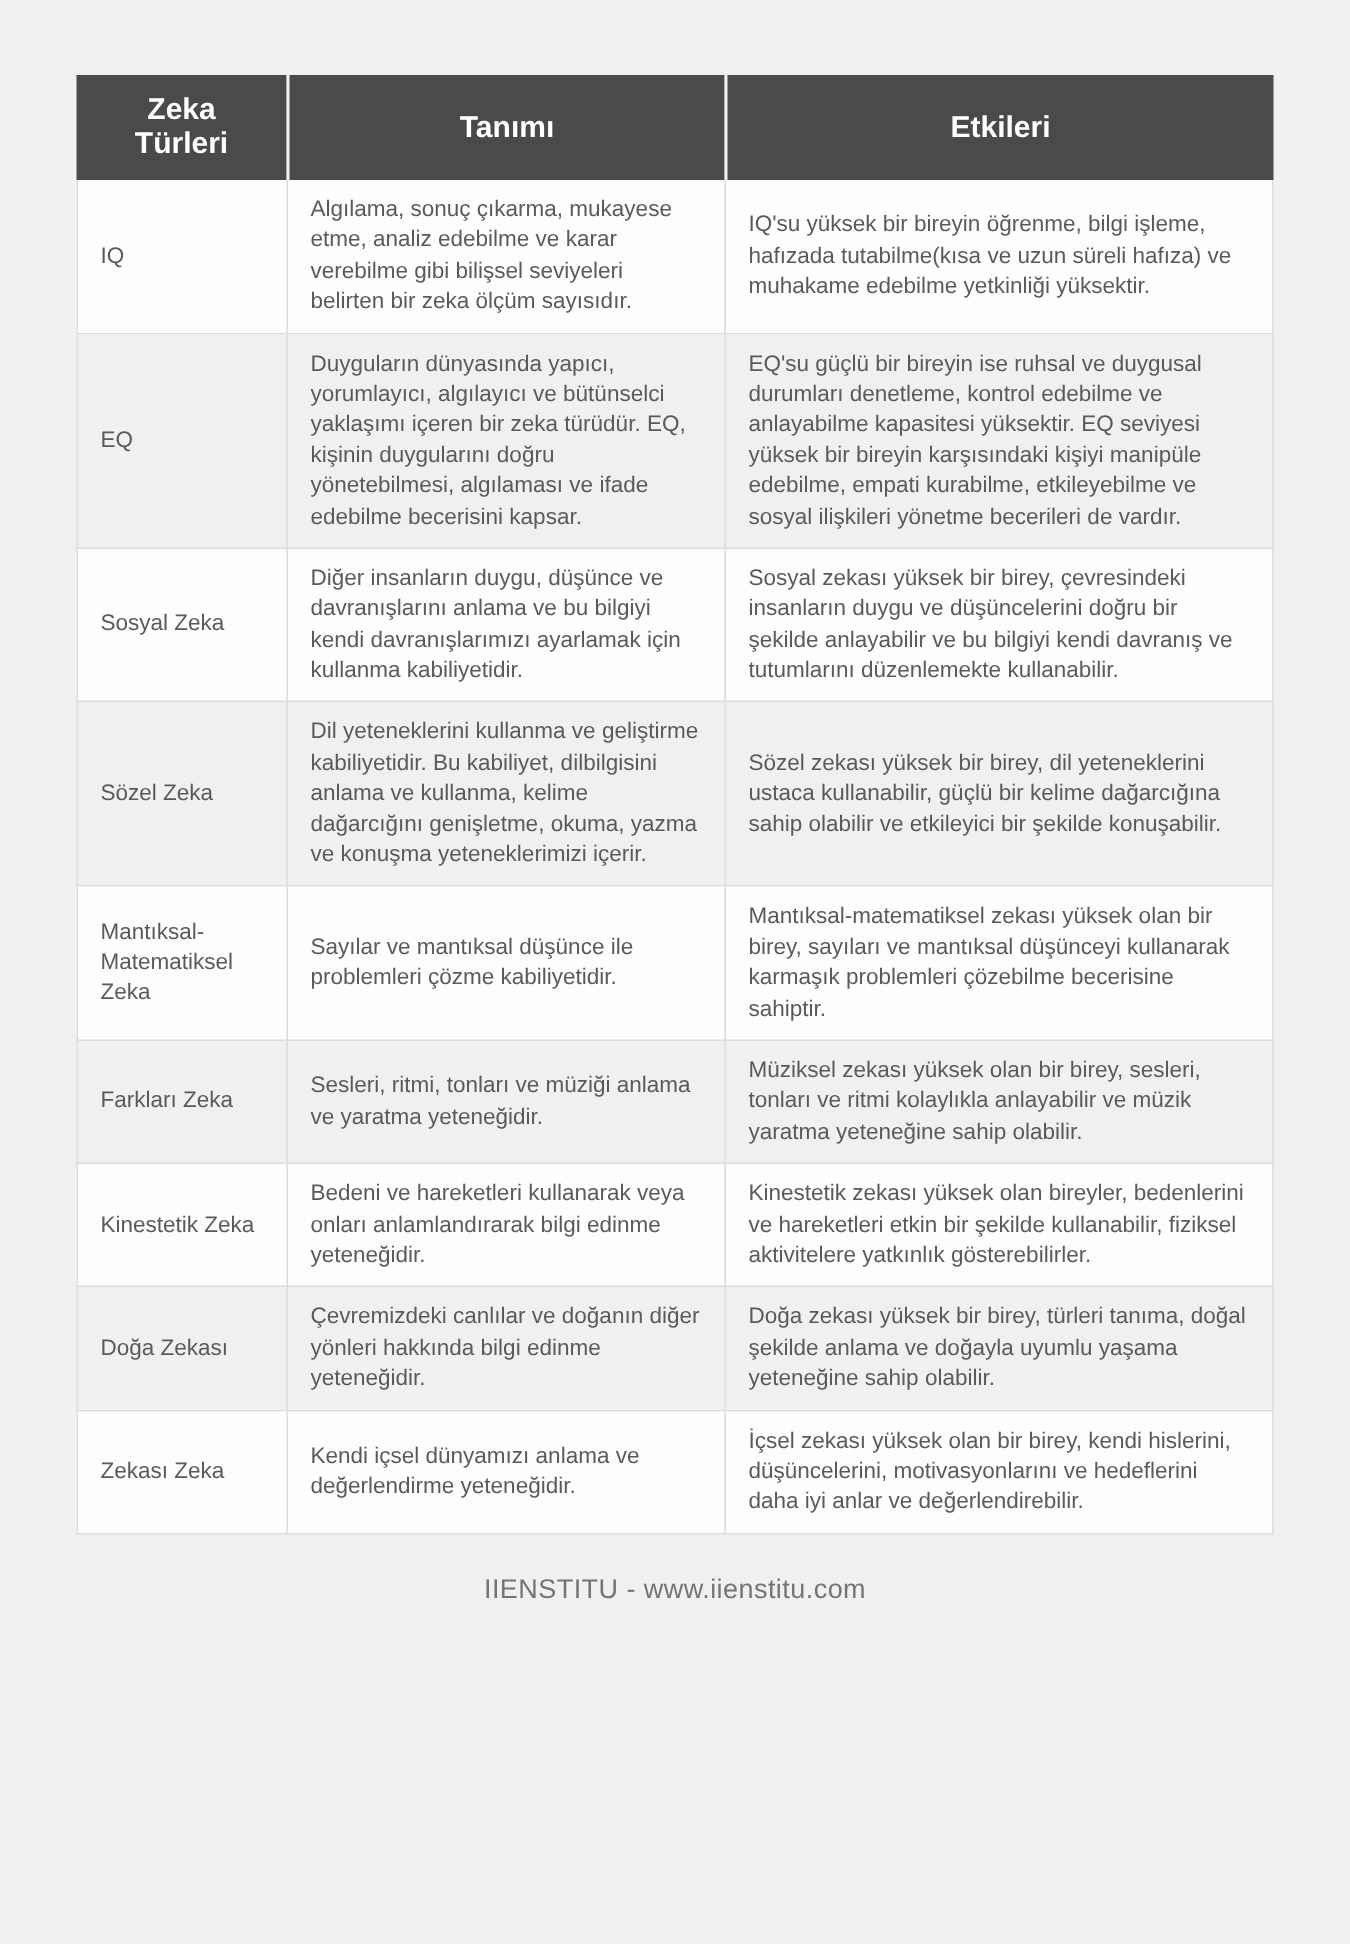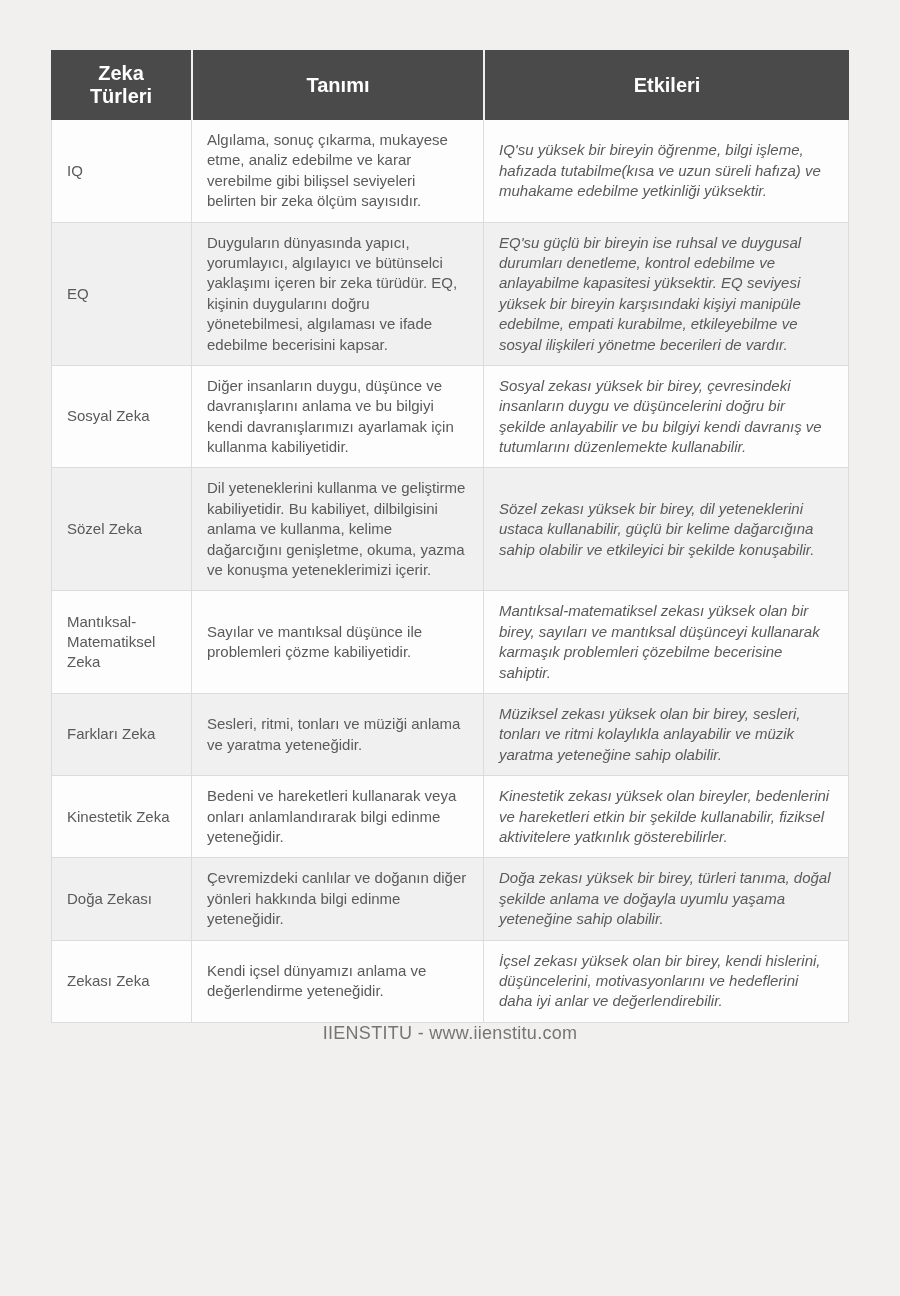--- a/index.html
+++ b/index.html
@@ -54,26 +54,27 @@
   table.iq-table td{
     font-size:15px;
     line-height:1.36;
     color:var(--body-text);
     padding:10px 15px;
     border-left:1px solid var(--border);
     border-bottom:1px solid var(--border);
     vertical-align:middle;
     background:var(--row-bg);
   }
-  table.iq-table td:last-child{border-right:1px solid var(--border);font-style:italic;}
+  table.iq-table td:last-child{border-right:1px solid var(--border);}
   table.iq-table tbody tr:nth-child(even) td{background:var(--row-alt-bg);}
   .footer{
     text-align:center;
     color:var(--footer-text);
     font-size:18px;
+    margin-top:26px;
     letter-spacing:.3px;
   }
 </style>
 </head>
 <body>
 
 <div class="sheet">
 
 
   <table class="iq-table">

